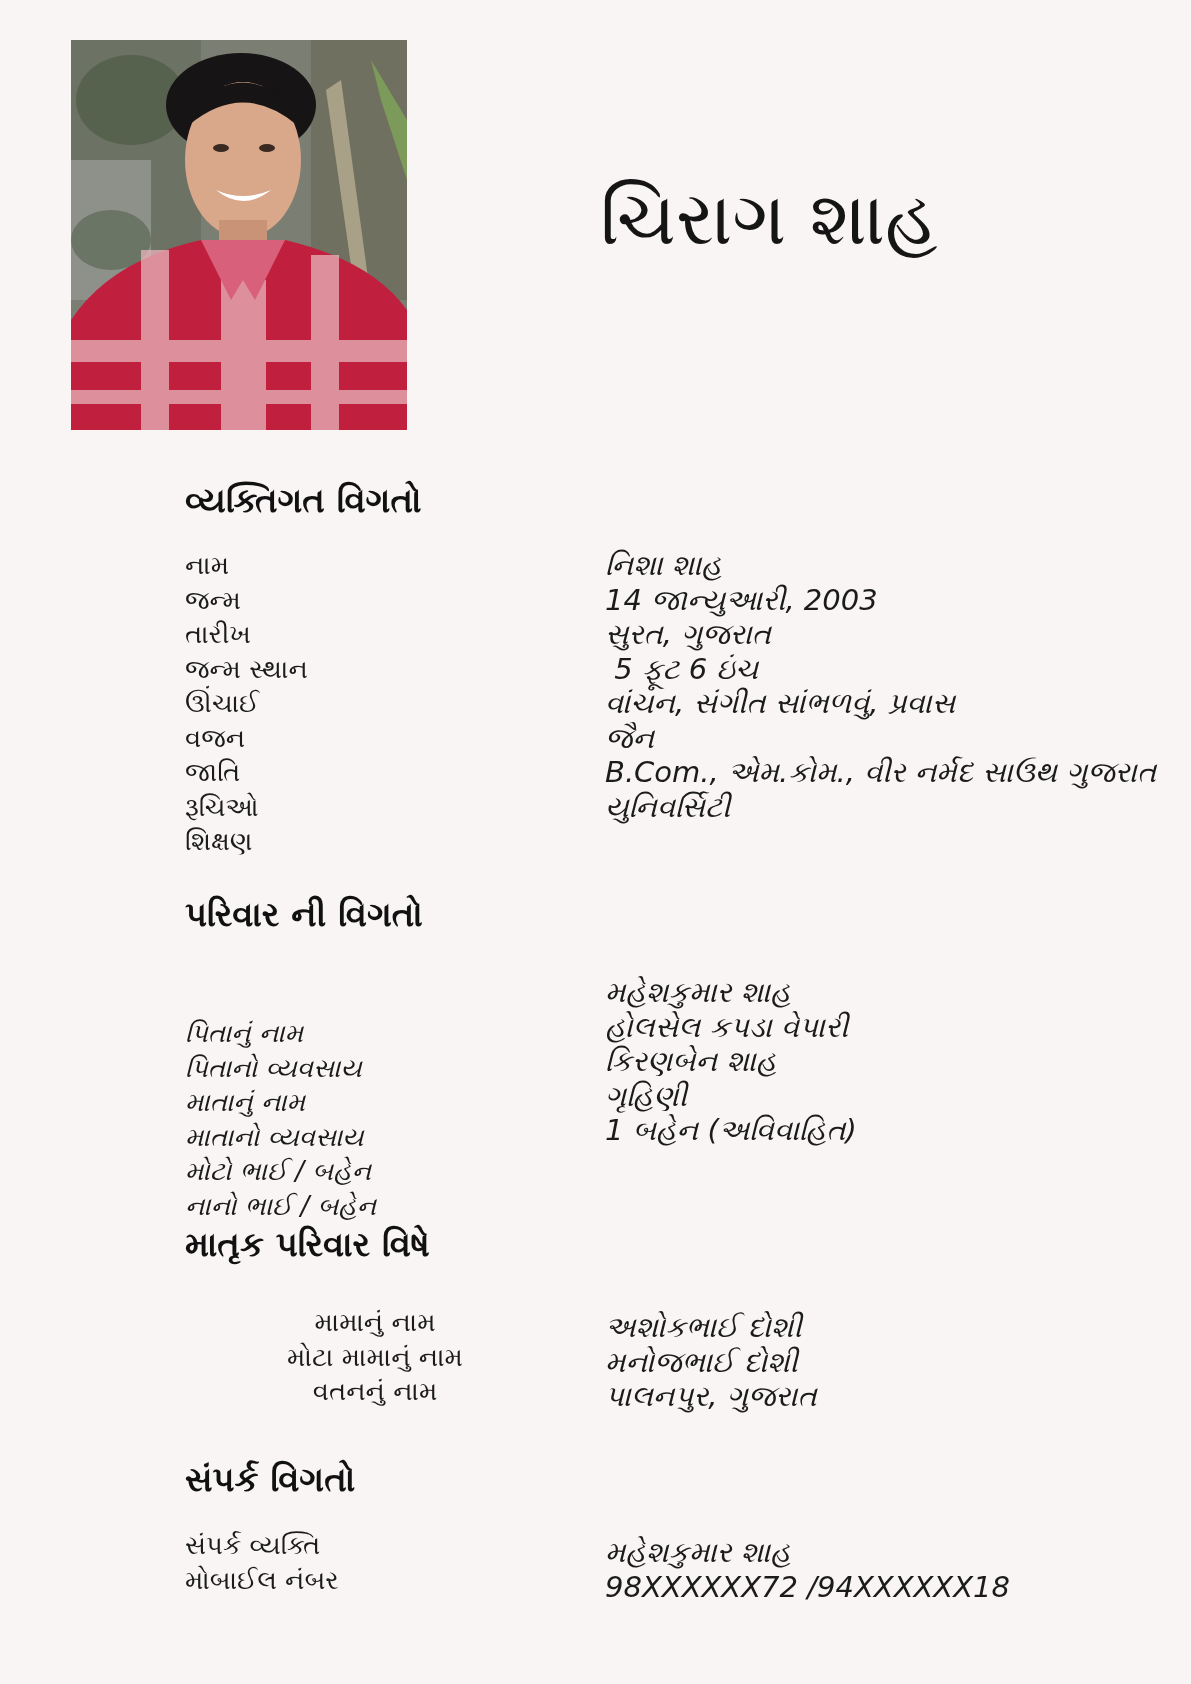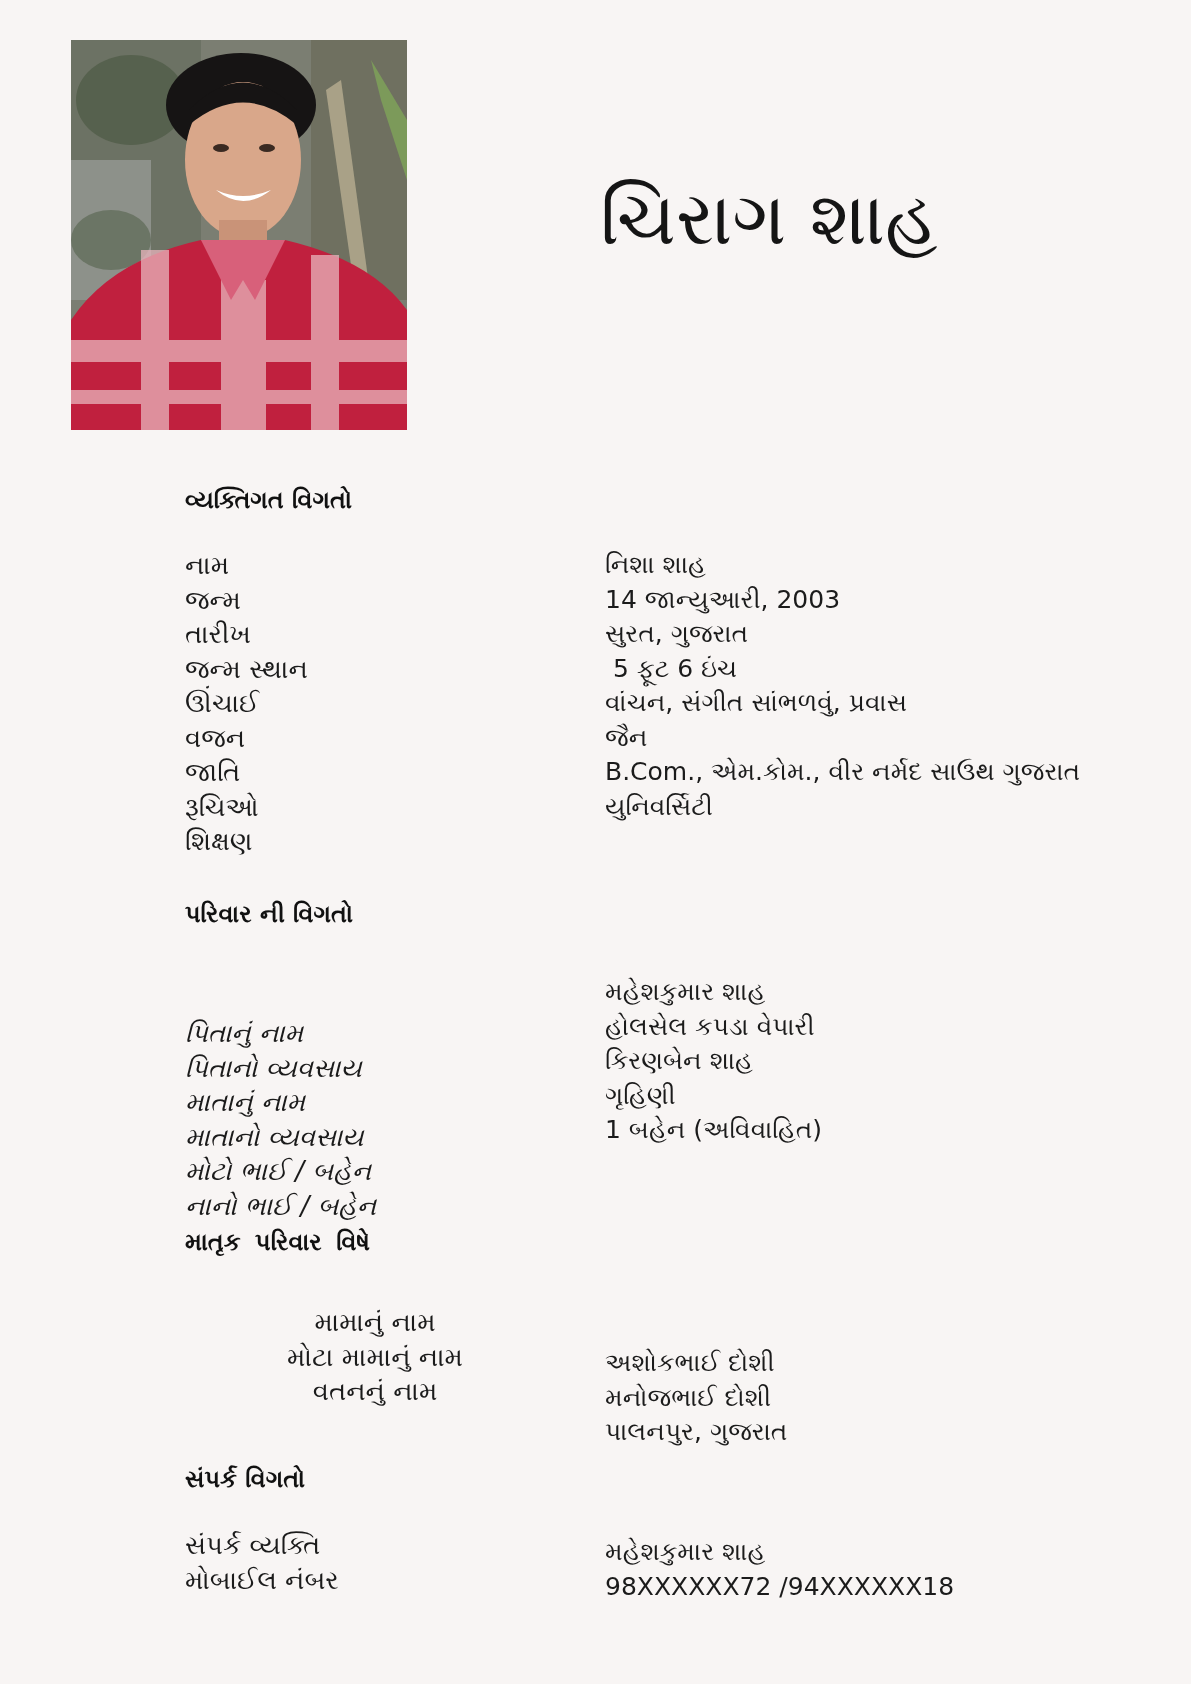--- a/index.html
+++ b/index.html
@@ -17,26 +17,26 @@
     background: linear-gradient(180deg, #6f7468 0%, #8a8d80 30%, #7e7f74 55%, #a44a5a 60%, #c03050 100%);
   }
   .photo svg { width: 100%; height: 100%; display: block; }
   .title {
     position: absolute; left: 600px; top: 168px;
     font-size: 74px; line-height: 100px; font-weight: 400;
     color: #151515; white-space: nowrap;
   }
   .section-heading {
     position: absolute; left: 185px;
-    font-size: 24px; font-weight: 700; line-height: 44px;
+    font-size: 34px; font-weight: 700; line-height: 44px;
     color: #111; white-space: nowrap;
   }
   .values-col { position: absolute; left: 605px; width: 560px; }
   .values-col .v {
-    height: 34.5px; font-size: 25px; line-height: 34px; white-space: nowrap; color: #1b1b1b;
+    height: 34.5px; font-size: 29px; line-height: 34px; white-space: nowrap; color: #1b1b1b; font-style: italic;
   }
   .labels-col { position: absolute; left: 185px; width: 380px; }
   .labels-col .l {
     height: 34.5px; font-size: 26px; line-height: 34px; white-space: nowrap; color: #1b1b1b;
   }
 </style>
 </head>
 <body>
 
 <div class="photo">
@@ -109,28 +109,28 @@
   <div class="l">નાનો ભાઈ / બહેન</div>
 </div>
 <div class="values-col" style="top:975px;">
   <div class="v">મહેશકુમાર શાહ</div>
   <div class="v">હોલસેલ કપડા વેપારી</div>
   <div class="v">કિરણબેન શાહ</div>
   <div class="v">ગૃહિણી</div>
   <div class="v">1 બહેન (અવિવાહિત)</div>
 </div>
 
-<div class="section-heading" style="top:1222px;font-family:Liberation Mono, monospace;">માતૃક પરિવાર વિષે</div>
+<div class="section-heading" style="top:1222px;">માતૃક પરિવાર વિષે</div>
 
 <div class="labels-col" style="top:1305px;text-align:center;">
   <div class="l">મામાનું નામ</div>
   <div class="l">મોટા મામાનું નામ</div>
   <div class="l">વતનનું નામ</div>
 </div>
-<div class="values-col" style="top:1310px;margin-top:36px;">
+<div class="values-col" style="top:1310px;">
   <div class="v">અશોકભાઈ દોશી</div>
   <div class="v">મનોજભાઈ દોશી</div>
   <div class="v">પાલનપુર, ગુજરાત</div>
 </div>
 
 <div class="section-heading" style="top:1457px;">સંપર્ક વિગતો</div>
 
 <div class="labels-col" style="top:1528px;">
   <div class="l">સંપર્ક વ્યક્તિ</div>
   <div class="l">મોબાઈલ નંબર</div>

